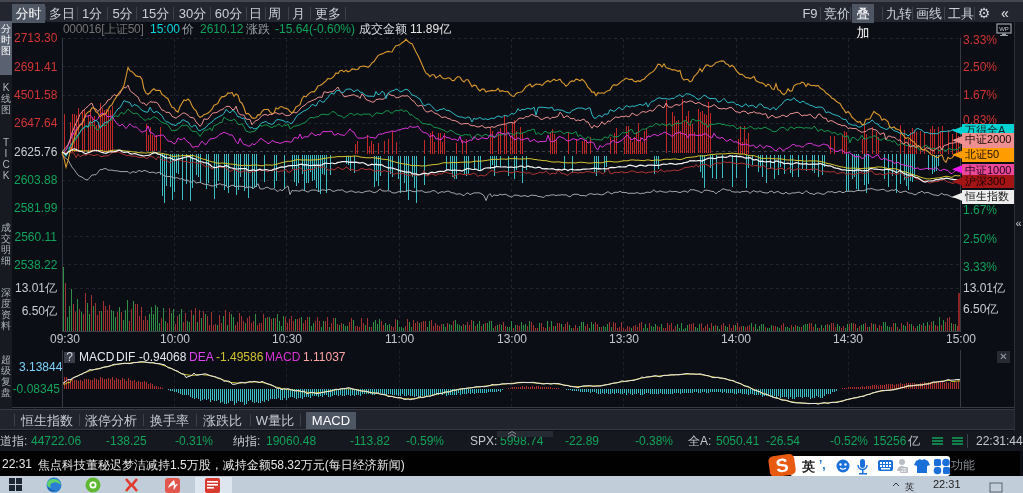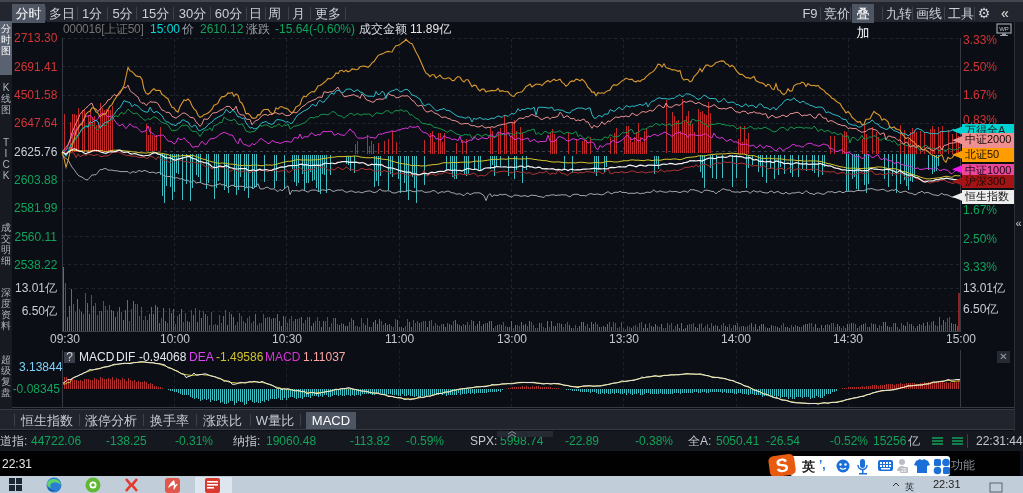--- a/index.html
+++ b/index.html
@@ -225,20 +225,21 @@
         <path d="M0,1 h11 M0,4 h11 M0,7 h11 M20,1 h11 M20,4 h11 M20,7 h11" stroke="#11a35a" stroke-width="1.4"></path>
       </svg>
       <span style="left:967px;top:3px;width:1px;height:14px;background:#3a3f49"></span>
       <span style="left:497px;top:0;width:56px;height:6px;background:#262b33"></span>
       <svg style="position:absolute;left:506px;top:0" width="14" height="7" xmlns="http://www.w3.org/2000/svg">
         <path d="M2,3 L6,0.5 L10,3 M2,6 L6,3.5 L10,6" stroke="#8a9098" fill="none"></path>
       </svg>
     </div>
     <div id="newsbar">
       <span style="position:absolute;left:2px;top:6px">22:31</span>
+      <span style="position:absolute;left:38px;top:6px">焦点科技董秘迟梦洁减持1.5万股，减持金额58.32万元(每日经济新闻)</span>
       <span style="position:absolute;left:951px;top:6px;color:#8a8f96">功能</span>
     </div>
     <div id="sogou"></div>
 <svg class="abs" style="left:766px;top:452px" width="188" height="26" xmlns="http://www.w3.org/2000/svg">
 <rect x="3" y="3" width="26" height="21" rx="5" fill="#e85a10" transform="rotate(-8 16 13)"></rect>
 <text x="16" y="20" font-size="19" font-weight="bold" fill="#fff" text-anchor="middle" font-family="Liberation Sans" transform="rotate(-8 16 13)">S</text>
 <text x="36" y="19" font-size="13" font-weight="bold" fill="#222">英</text>
 <text x="53" y="17" font-size="12" font-weight="bold" fill="#1b6fd8">’,</text>
 <circle cx="77" cy="14" r="6.5" fill="#1b6fd8"></circle>
       <circle cx="74.5" cy="12.5" r="1.2" fill="#fff"></circle>

